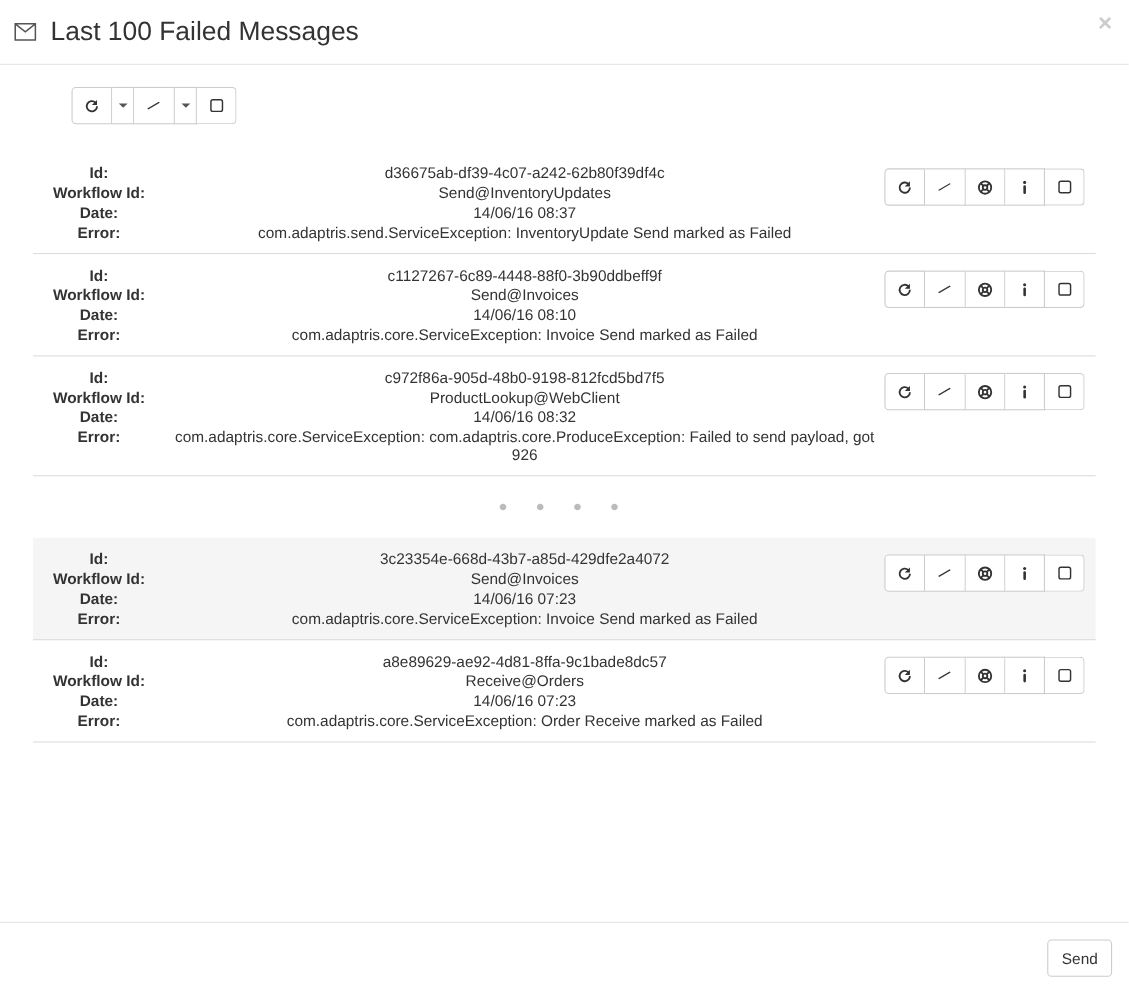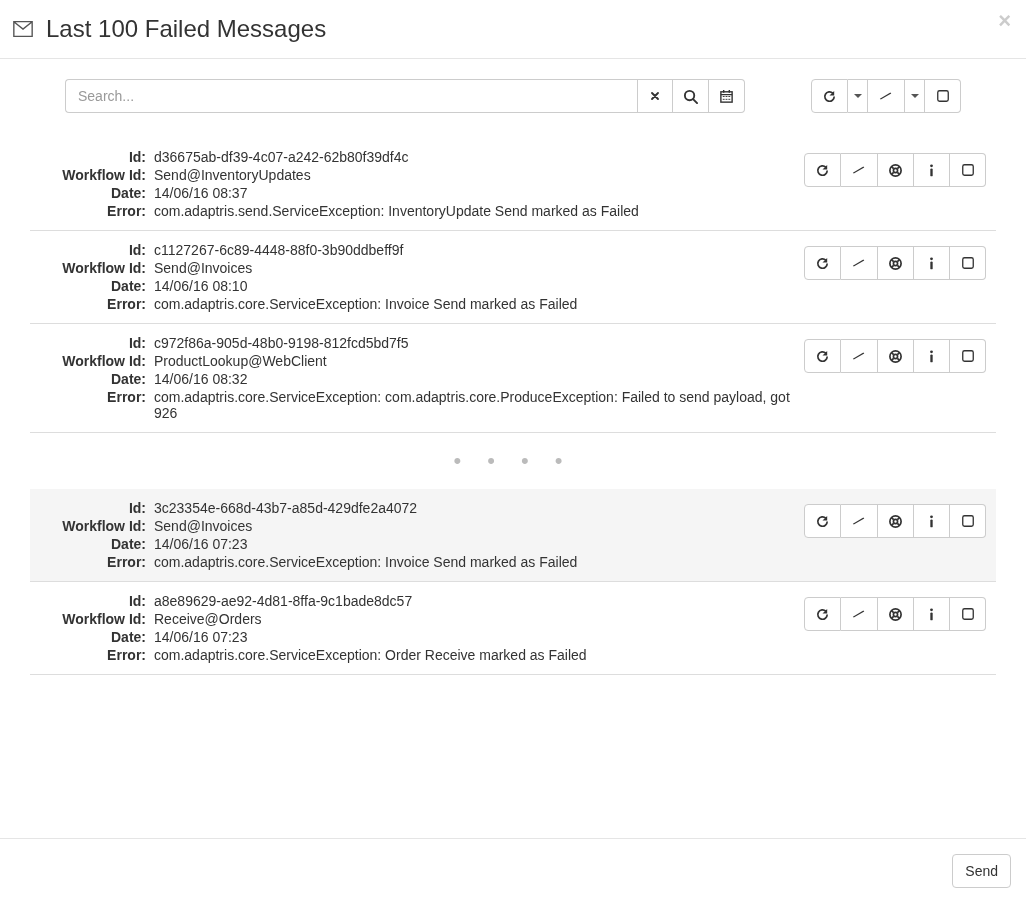--- a/index.html
+++ b/index.html
@@ -44,22 +44,22 @@
   .input-group .btn:last-child {
     border-top-right-radius:4px; border-bottom-right-radius:4px;
   }
   .btn-group { display:inline-flex; }
   .btn-group .btn { border-radius:0; }
   .btn-group .btn + .btn { border-left:none; }
   .btn-group .btn:first-child { border-top-left-radius:4px; border-bottom-left-radius:4px; }
   .btn-group .btn:last-child { border-top-right-radius:4px; border-bottom-right-radius:4px; }
   .btn.caret-btn { min-width:20px; padding:6px 5px; }
   table.msg { width:100%; border-collapse:collapse; }
-  table.msg tr td { padding:1px 4px 1px 4px; vertical-align:top; font-size:14px; }
-  table.msg tr td.lbl { width:120px; text-align:right; font-weight:bold; white-space:nowrap; padding-right:4px;}
+  table.msg tr td { padding:1px 4px 1px 4px; vertical-align:top; font-size:14px;text-align:center; }
+  table.msg tr td.lbl { width:120px; text-align:center; font-weight:bold; white-space:nowrap; padding-right:4px;}
   table.msg tr td.val { color:#333; }
   .row-item { padding:10px 0 10px 0; border-bottom:1px solid #ddd; }
   .row-item.highlight { background:#f5f5f5; }
   .row-flex { display:flex; align-items:flex-start; }
   .row-flex .content { flex:1; }
   .row-flex .actions { padding-right:10px; padding-top:5px;}
   .ellipsis { text-align:center; color:#bbb; font-size:22px; letter-spacing:10px; padding:15px 0;}
   .modal-footer {
     padding:15px; text-align:right; border-top:1px solid #e5e5e5;
   }
@@ -121,44 +121,20 @@
           <use href="#i-envelope"></use>
         </svg>
     </span>
     <h3>Last 100 Failed Messages</h3>
     <span class="close-x">×</span>
   </div>
 
   <div class="modal-body">
 
     <div class="toolbar">
-      <div class="input-group">
-        <input type="text" placeholder="Search..." style="">
-        <button class="btn">
-          <span>
-              <svg width="12" height="12" viewBox="0 0 16 16">
-                <use href="#i-close"></use>
-              </svg>
-            </span>
-        </button>
-        <button class="btn">
-          <span>
-              <svg width="15" height="15" viewBox="0 0 16 16">
-                <use href="#i-search"></use>
-              </svg>
-            </span>
-        </button>
-        <button class="btn">
-          <span>
-              <svg width="15" height="15" viewBox="0 0 16 16">
-                <use href="#i-calendar"></use>
-              </svg>
-            </span>
-        </button>
-      </div>
 
       <div class="btn-group">
         <button class="btn">
           <span>
               <svg width="15" height="15" viewBox="0 0 16 16">
                 <use href="#i-refresh"></use>
               </svg>
             </span>
         </button>
         <button class="btn caret-btn">

